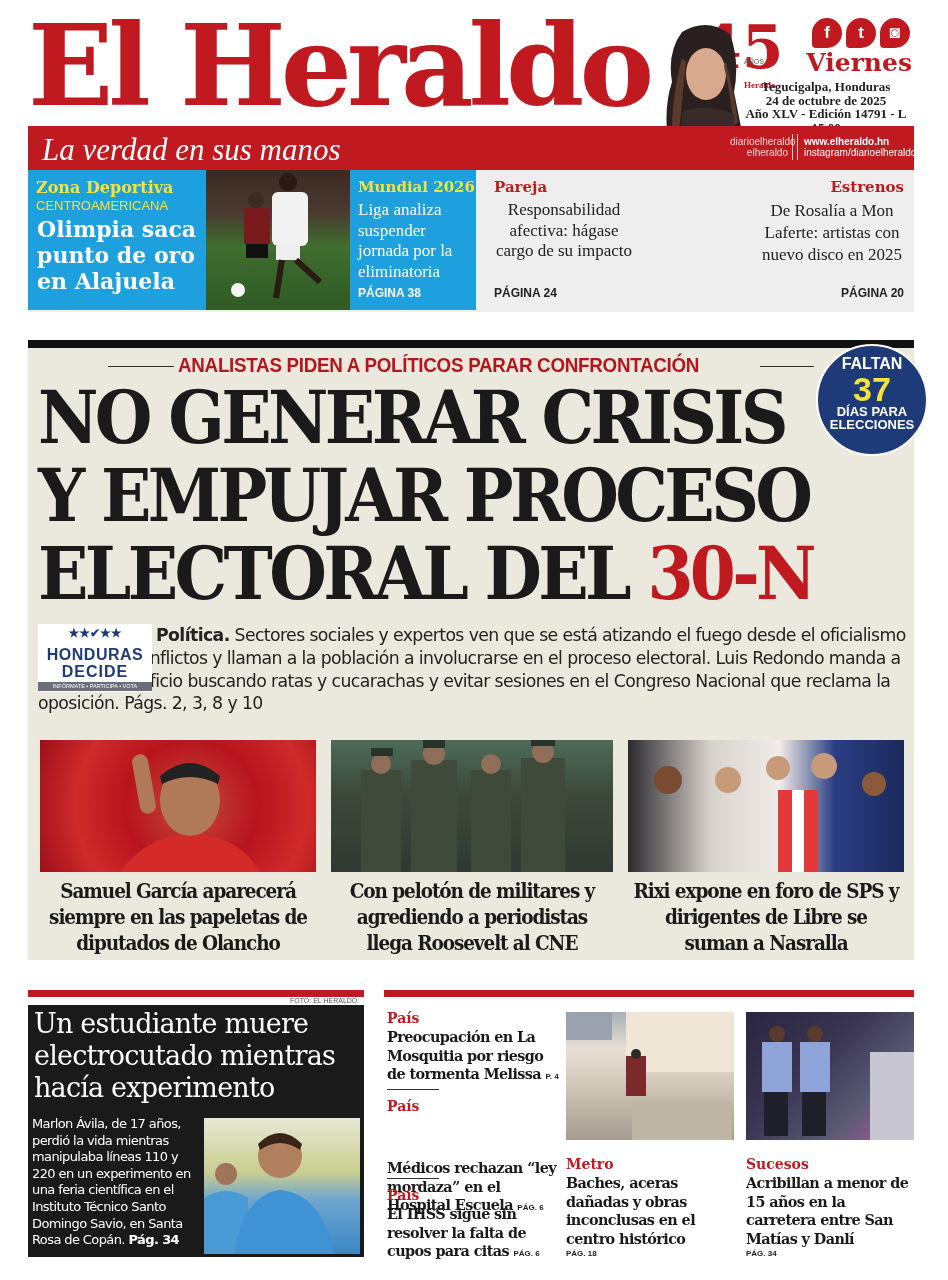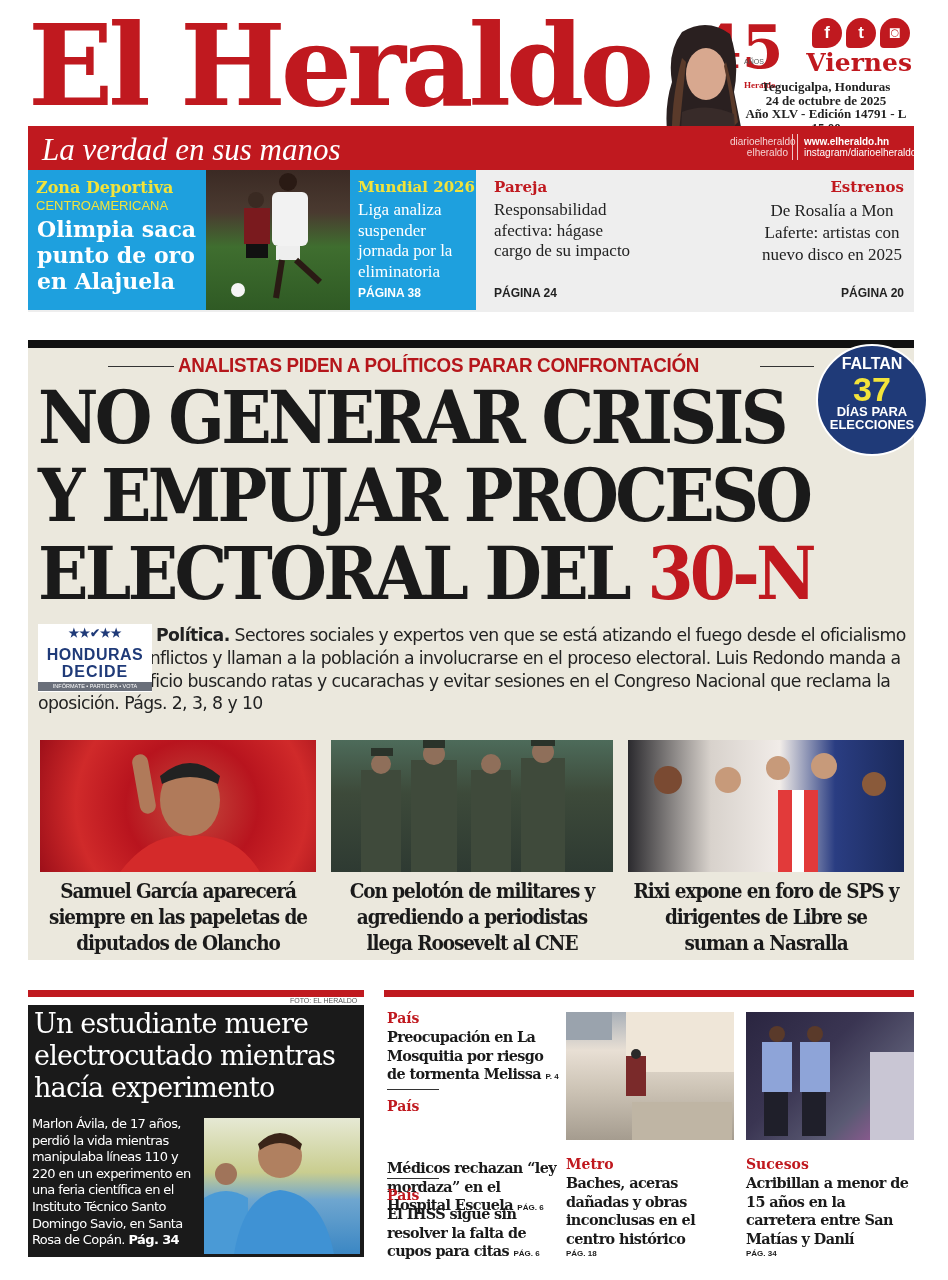--- a/index.html
+++ b/index.html
@@ -34,21 +34,21 @@
   #sports-kicker { left: 36px; top: 178px; font-family: "DejaVu Serif", serif; font-weight: bold; font-size: 16px; color: #f3e33a; }
   #sports-sub { left: 36px; top: 198px; font-size: 13px; color: #f3e33a; }
   #sports-title { left: 37px; top: 216px; font-family: "DejaVu Serif", serif; font-weight: bold; font-size: 22px; line-height: 26px; color: #fff; width: 170px; }
   #sports-photo { left: 206px; top: 170px; width: 144px; height: 140px; background: linear-gradient(180deg,#3b2a24 0%,#4a3a30 30%,#3f6e2f 55%,#2f5a24 100%); overflow:hidden; }
   #mundial-box { left: 350px; top: 170px; width: 126px; height: 140px; background: #1ea0de; }
   #mundial-kicker { left: 358px; top: 178px; font-family: "DejaVu Serif", serif; font-weight: bold; font-size: 15px; color: #f3e33a; }
   #mundial-body { left: 358px; top: 200px; font-family: "Liberation Serif", serif; font-size: 17px; line-height: 20.5px; color: #fff; width: 118px; }
   #mundial-page { left: 358px; top: 286px; font-size: 12px; font-weight: bold; color: #fff; text-align: center; }
 
   #pareja-kicker { left: 494px; top: 178px; font-family: "DejaVu Serif", serif; font-weight: bold; font-size: 15px; color: #c0191f; }
-  #pareja-body { left: 494px; top: 200px; font-family: "Liberation Serif", serif; font-size: 17px; line-height: 20.5px; color: #222; width: 140px; }
+  #pareja-body { left: 494px; top: 200px; font-family: "Liberation Serif", serif; font-size: 17px; line-height: 20.5px; color: #222; width: 140px; text-align: center; }
   #pareja-page { left: 494px; top: 286px; font-size: 12px; font-weight: bold; color: #222; }
   #estrenos-kicker { left: 780px; top: 178px; width: 124px; text-align: right; font-family: "DejaVu Serif", serif; font-weight: bold; font-size: 15px; color: #c0191f; }
   #estrenos-body { left: 760px; top: 200px; width: 144px; text-align: center; font-family: "Liberation Serif", serif; font-size: 17px; line-height: 22px; color: #222; }
   #estrenos-page { left: 780px; top: 286px; width: 124px; text-align: right; font-size: 12px; font-weight: bold; color: #222; }
 
   
   #main-box { left: 28px; top: 340px; width: 886px; height: 620px; background: #ebe8dd; border-top: 8px solid #111; }
   #overline-line-l { left: 108px; top: 366px; width: 66px; height: 1px; background: #333; }
   #overline-line-r { left: 760px; top: 366px; width: 54px; height: 1px; background: #333; }
   #overline { left: 178px; top: 354px; font-family: "Liberation Sans", sans-serif; font-weight: bold; font-size: 20px; color: #b5161b; letter-spacing: -0.3px; transform: scaleX(0.94); transform-origin: left; white-space: nowrap; }

